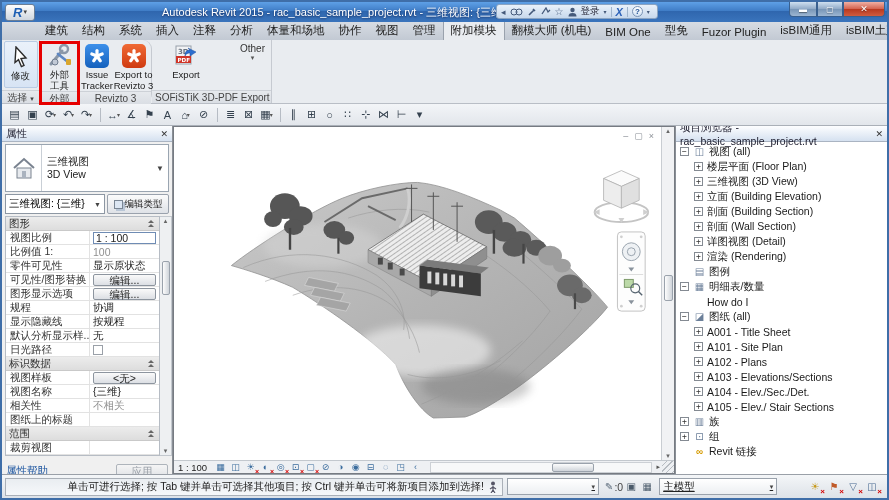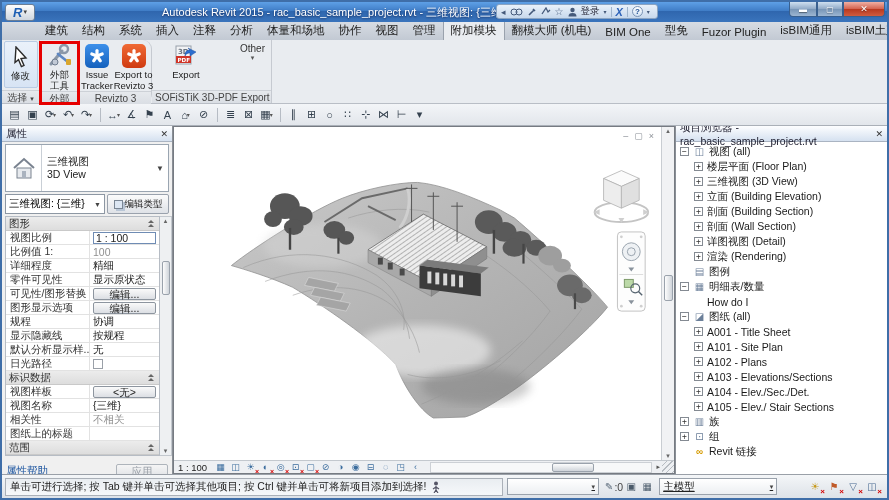--- a/index.html
+++ b/index.html
@@ -152,21 +152,21 @@
   .exp { width:9px; height:9px; flex:0 0 9px; border:1px solid #848a92; background:#fff; font:8px "DejaVu Sans Mono",monospace;
          line-height:7px; text-align:center; color:#333; margin-right:4px; }
   .exp.none { border:none; background:transparent; }
   .nicon { width:13px; flex:0 0 13px; text-align:center; font-size:10px; color:#6b7f99; margin-right:3px; }
   .nicon.orange { color:#d69b00; font-weight:bold; }
 
   
   .statusbar { height:24px; flex:0 0 24px; background:linear-gradient(#f4f6f8,#dde2e8);
                border-top:1px solid #9aa0a8; display:flex; align-items:center; padding:0 3px; font-size:10.5px; }
   .hintbox { width:498px; height:18px; border:1px solid #aab0b8; background:linear-gradient(#e9edf1,#f6f8fa);
-             display:flex; align-items:center; padding:0 4px; color:#222; white-space:nowrap; overflow:hidden; }
+             display:flex; align-items:center; padding:0 4px; color:#222; white-space:nowrap; overflow:hidden;justify-content:flex-end; }
   .hintbox svg { margin-left:4px; flex:0 0 auto; }
   .scombo { height:17px; border:1px solid #9aa2ac; background:linear-gradient(#fff,#eceff2);
             display:flex; align-items:center; padding:0 3px; margin-left:4px; color:#222;text-decoration:underline; }
   .scombo .caret { font-size:7px; color:#444; margin-left:auto; }
   .wsgrp { display:flex; align-items:center; margin-left:6px; color:#444; gap:1px; }
   .sicon { width:16px; height:16px; display:flex; align-items:center; justify-content:center;
            border:1px solid transparent; color:#4a5a6a; font-size:10px; }
   .ricons { margin-left:auto; display:flex; gap:3px; padding-right:4px; }
   .ricon { position:relative; width:16px; height:16px; display:flex; align-items:center; justify-content:center; font-size:10px; }
   .ricon.red::after { content:"×"; position:absolute; right:-2px; bottom:-1px; color:#d40000; font-size:8px; font-weight:bold; }
@@ -404,24 +404,20 @@
               <span class="plabel">视图比例</span>
               <span class="pval">
                 <span class="pinput">1 : 100</span>
               </span>
             </div>
             <div class="prow">
               <span class="plabel">比例值 1:</span>
               <span class="pval dis">100</span>
             </div>
             <div class="prow">
-              <span class="plabel">详细程度</span>
-              <span class="pval">精细</span>
-            </div>
-            <div class="prow">
               <span class="plabel">零件可见性</span>
               <span class="pval">显示原状态</span>
             </div>
             <div class="prow">
               <span class="plabel">可见性/图形替换</span>
               <span class="pval">
                 <span class="pbtn">编辑...</span>
               </span>
             </div>
             <div class="prow">

